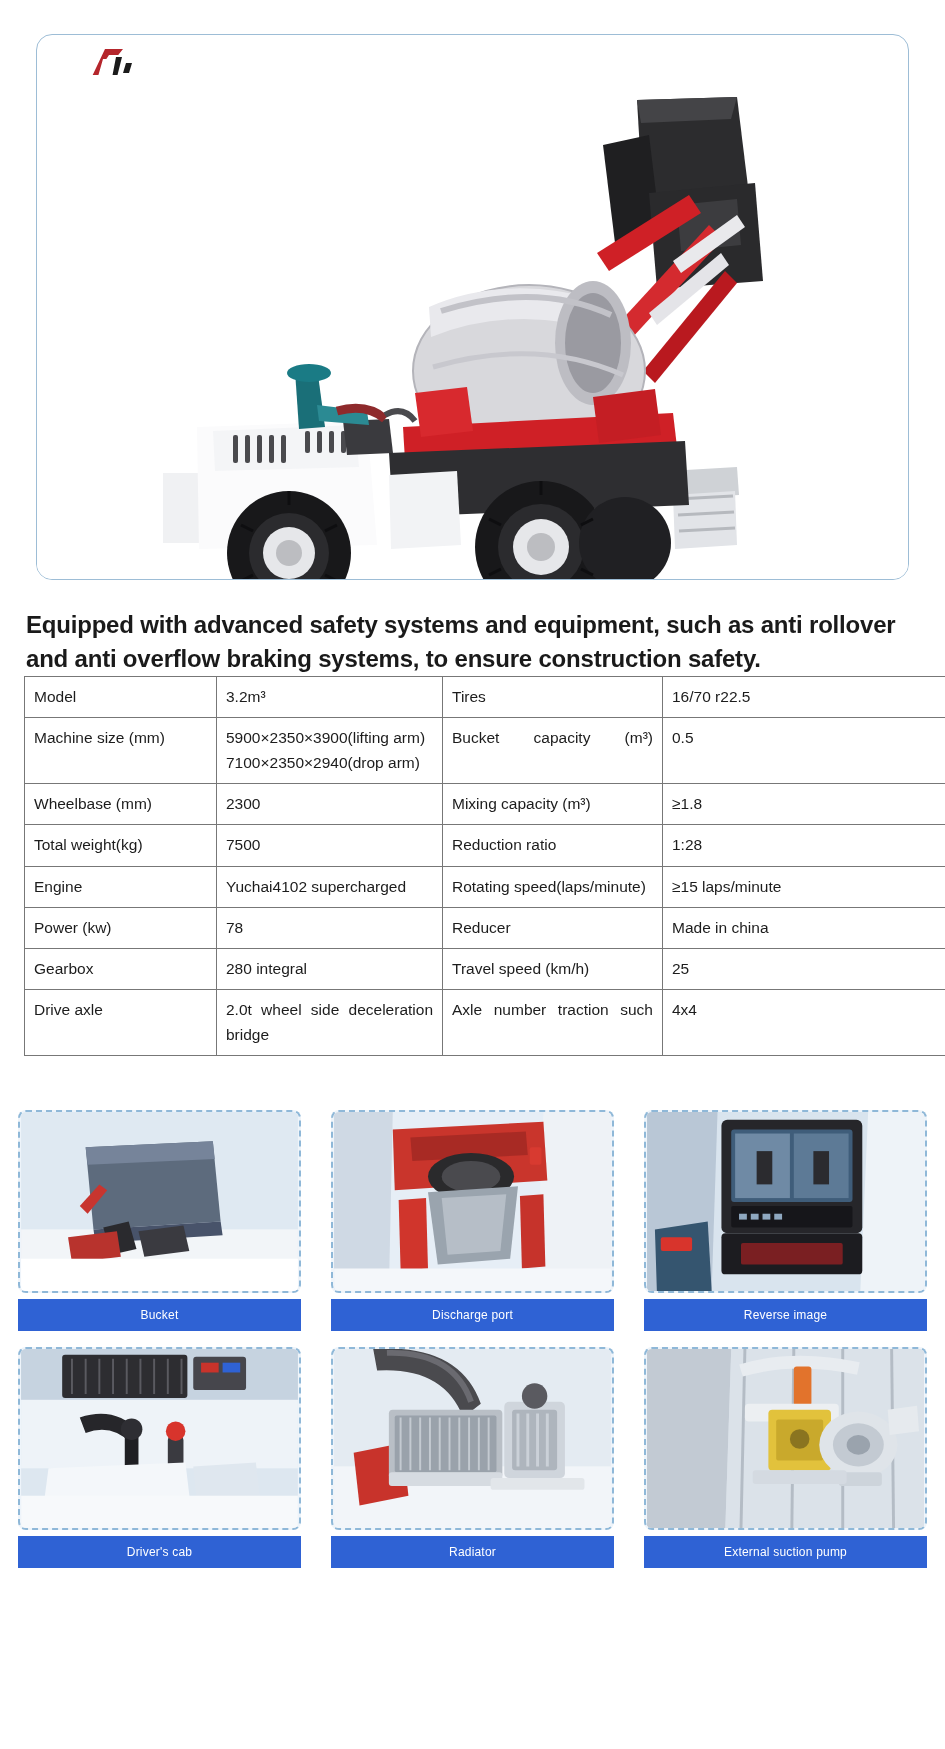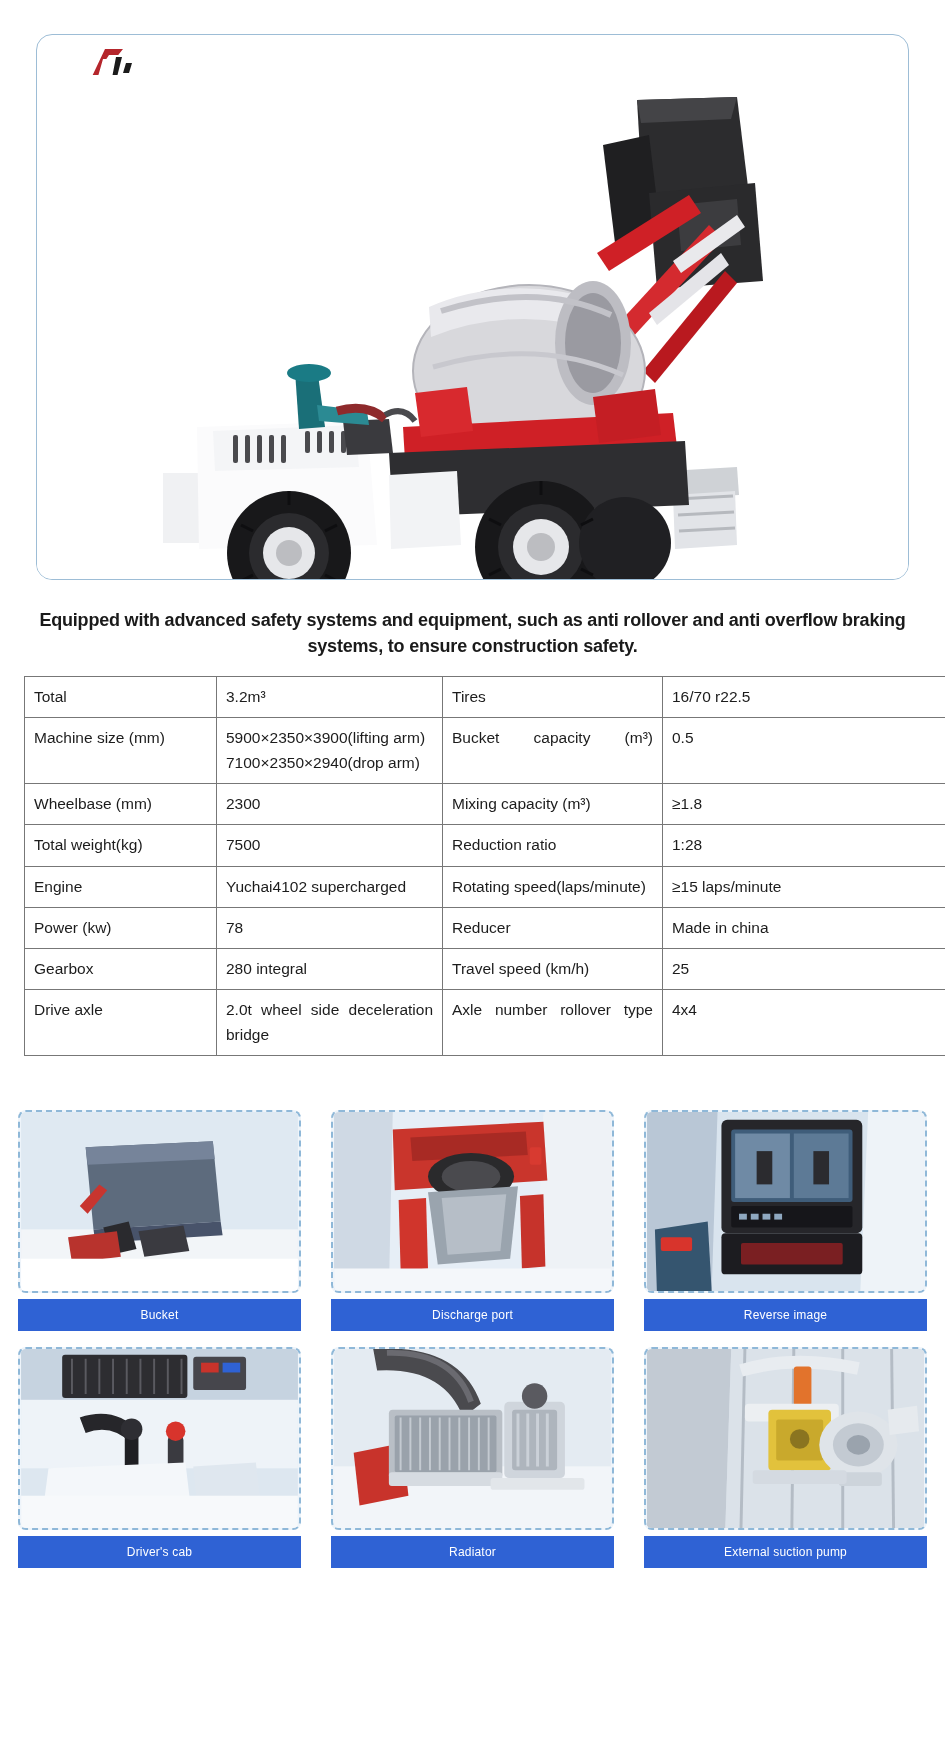--- a/index.html
+++ b/index.html
@@ -63,22 +63,21 @@
   }
 
   .hero-photo { position: absolute; left: 0; top: 40px; width: 873px; height: 506px; }
 
   
   .headline {
     position: absolute;
     left: 26px;
     top: 608px;
     width: 893px;
-    text-align: center;
-    font-size: 18px;
+    font-size: 24px;
     font-weight: 700;
     line-height: 1.42;
     color: #1a1a1a;
     letter-spacing: -0.2px;
   }
 
   
   .spec-table {
     position: absolute;
     left: 24px;
@@ -239,21 +238,21 @@
         <path d="M452 444 L464 450"></path>
     </g>
   </svg>
 </div>
 
 <div class="headline">Equipped with advanced safety systems and equipment, such as anti rollover and anti overflow braking systems, to ensure construction safety.</div>
 
 <table class="spec-table">
   <tbody>
     <tr>
-      <td class="label">Total</td>
+      <td class="label">Model</td>
       <td class="value">3.2m³</td>
       <td class="label2">Tires</td>
       <td class="value2">16/70 r22.5</td>
     </tr>
     <tr>
       <td class="label">Machine size (mm)</td>
       <td class="value multiline">5900×2350×3900(lifting arm)
 7100×2350×2940(drop arm)</td>
       <td class="label2 justify">Bucket capacity (m³)</td>
       <td class="value2">0.5</td>
@@ -284,21 +283,21 @@
     </tr>
     <tr>
       <td class="label">Gearbox</td>
       <td class="value">280 integral</td>
       <td class="label2">Travel speed (km/h)</td>
       <td class="value2">25</td>
     </tr>
     <tr>
       <td class="label">Drive axle</td>
       <td class="value justify">2.0t wheel side deceleration bridge</td>
-      <td class="label2 justify">Axle number rollover type</td>
+      <td class="label2 justify">Axle number traction such</td>
       <td class="value2">4x4</td>
     </tr>
   </tbody>
 </table>
 
 <div class="gallery">
 
   <div class="gal-item">
     <div class="gal-frame">
       <svg class="gal-photo" viewBox="0 0 283 183">

